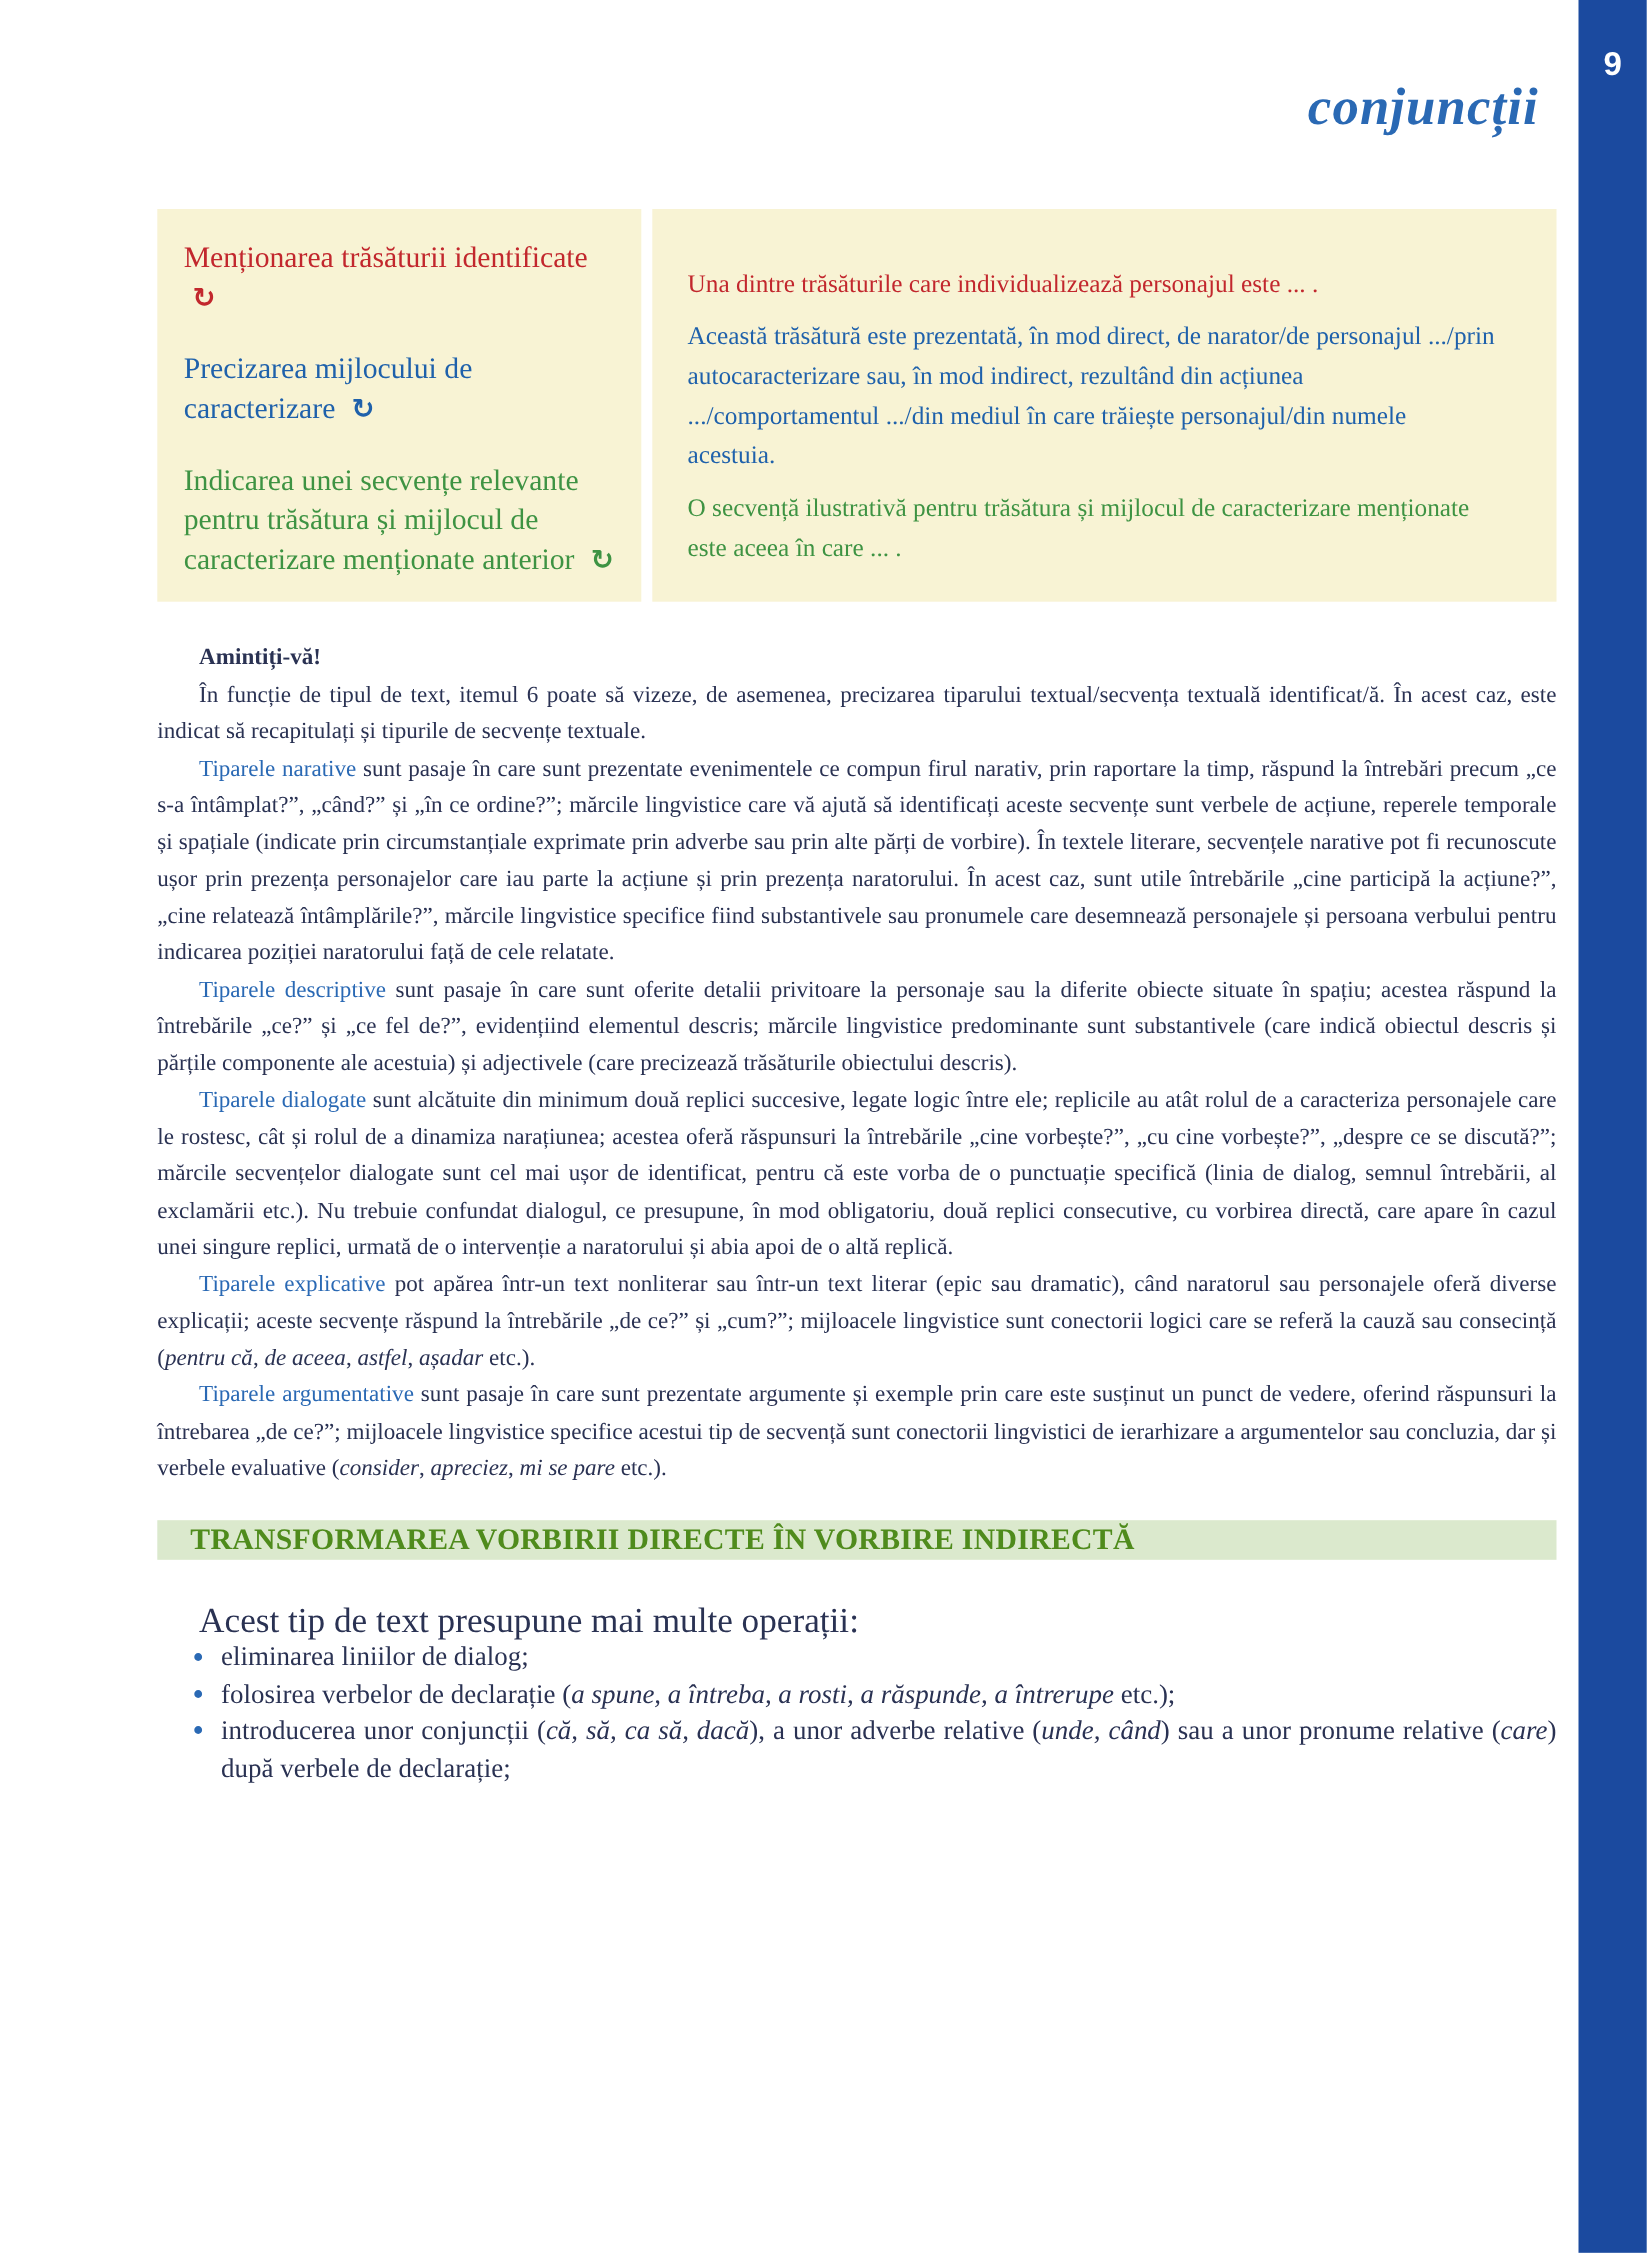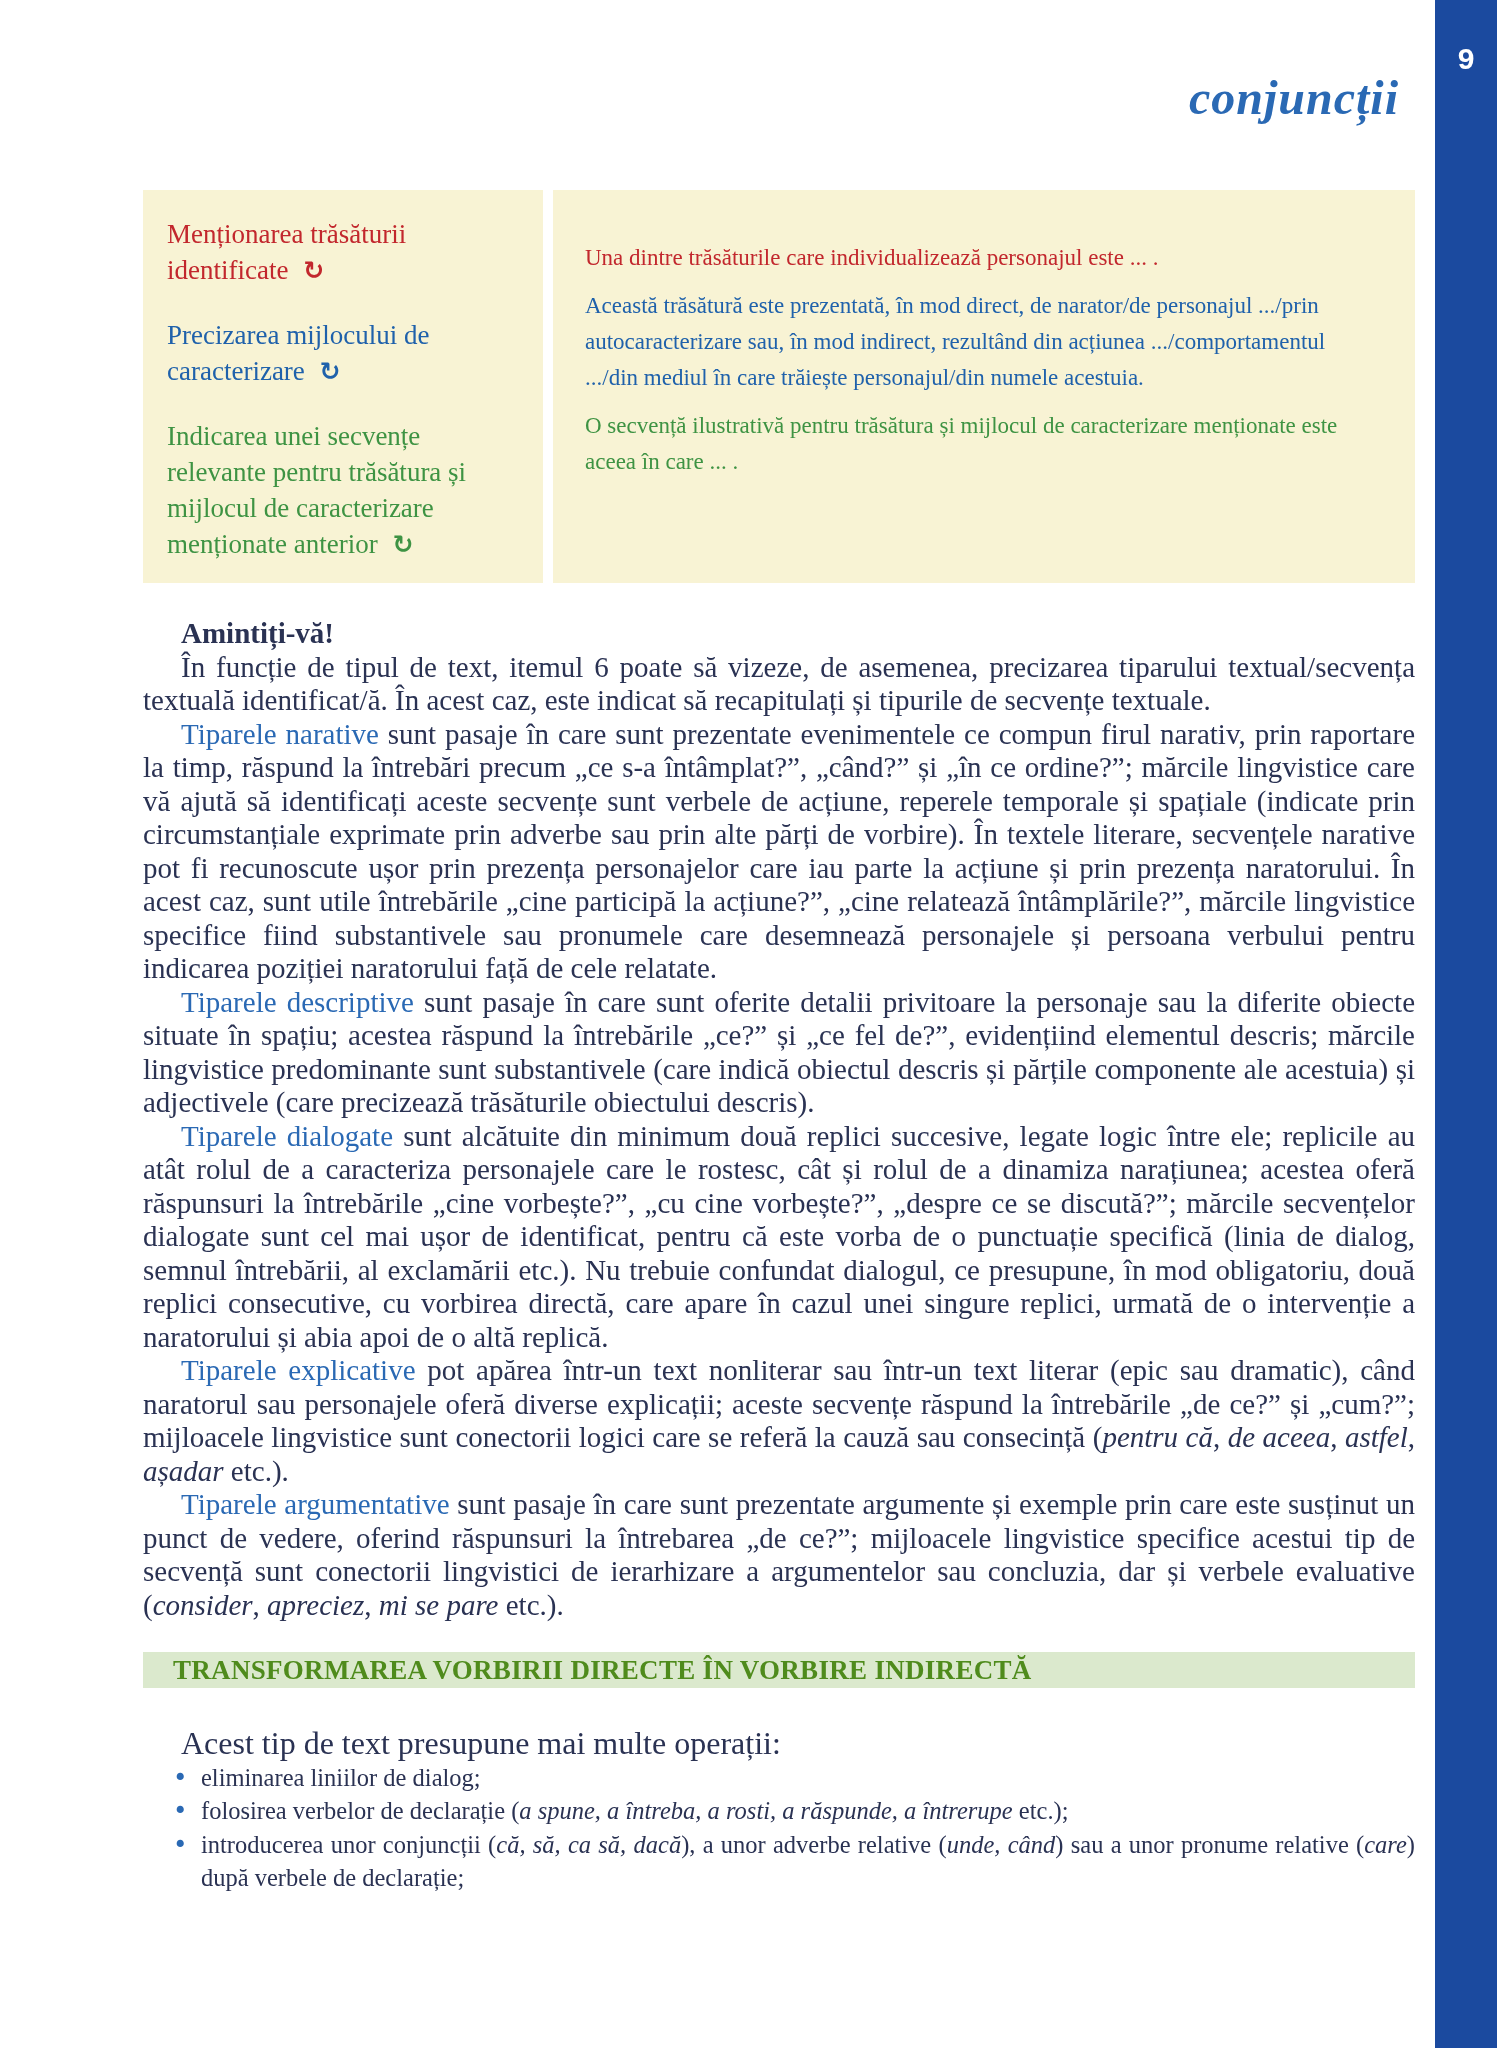--- a/index.html
+++ b/index.html
@@ -33,39 +33,39 @@
     color: #2a69b4;
     letter-spacing: 1px;
   }
   .content {
     position: absolute;
     left: 143px; top: 190px;
     width: 1272px;
   }
   .rec-box { display: flex; gap: 10px; align-items: stretch; }
   .rec-box .col { background: #f8f3d4; }
-  .col-left { width: 400px; padding: 26px 22px 20px 24px; }
+  .col-left { width: 440px; padding: 26px 22px 20px 24px; }
   .col-right { flex: 1; padding: 50px 56px 20px 32px; }
   .left-item { font-size: 27px; line-height: 36px; margin-bottom: 28px; }
   .left-item:last-child { margin-bottom: 0; }
   .arrow {
     font-family: "DejaVu Sans", sans-serif;
     font-weight: 700;
     font-size: 25px;
     margin-left: 8px;
     display: inline-block;
   }
   .right-item { font-size: 23px; line-height: 36px; margin-bottom: 12px; }
   .right-item:last-child { margin-bottom: 0; }
   .c-red { color: #c2272d; }
   .c-blue { color: #1f61ab; }
   .c-green { color: #3e9343; }
   .body-text {
     margin-top: 34px;
-    font-size: 29px;
+    font-size: 21px;
     line-height: 33.5px;
     text-align: justify;
   }
   .reminder-title { text-indent: 38px; font-weight: 700; }
   .para { text-indent: 38px; }
   .seg-normal { }
   .seg-lead { color: #2a69b4; }
   .seg-italic { font-style: italic; }
   .section-band {
     margin-top: 30px;

